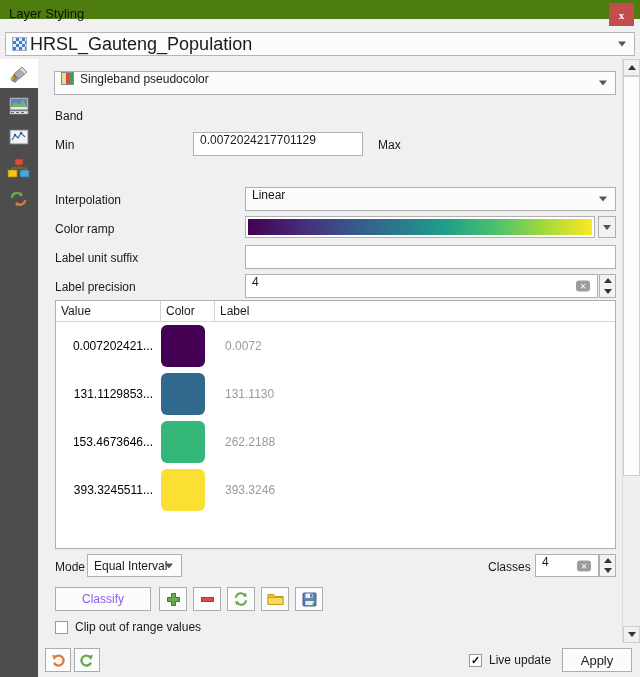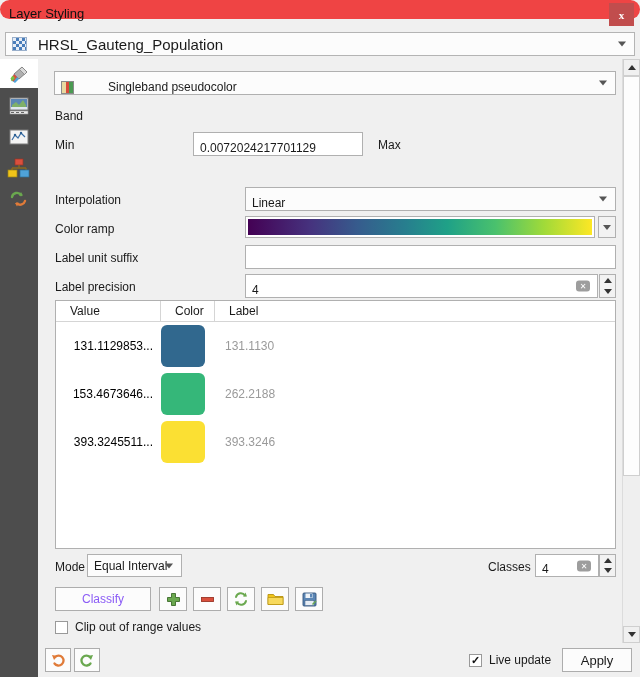--- a/index.html
+++ b/index.html
@@ -10,22 +10,21 @@
     font-size: 12px;
     color: #1a1a1a;
     background: #f0f0f0;
     overflow: hidden;
   }
   .panel { position: relative; width: 640px; height: 677px; background: #f0f0f0; }
 
   
   .titlebar {
     position: absolute; left: 0; top: 0; width: 640px; height: 19px;
-    background: #ef4444;
-    border-radius: 10px;
+    background: #4d7c0f;
   }
   .titlebar .title {
     position: absolute; left: 9px; top: 6px;
     font-size: 13px; color: #111;
   }
   .close-btn {
     position: absolute; right: 6px; top: 3px; width: 25px; height: 23px;
     background: #c14d4d; border: none; cursor: pointer;
     color: #fff; font-size: 11px; font-weight: bold;
     display: flex; align-items: center; justify-content: center;
@@ -41,21 +40,21 @@
   .layer-icon {
     width: 15px; height: 14px; margin-left: 6px; flex: 0 0 auto;
     background-image:
       linear-gradient(45deg, #4a7ebb 25%, transparent 25%, transparent 75%, #4a7ebb 75%),
       linear-gradient(45deg, #4a7ebb 25%, transparent 25%, transparent 75%, #4a7ebb 75%);
     background-size: 6px 6px;
     background-position: 0 0, 3px 3px;
     background-color: #e8eef6;
     border: 1px solid #9ab0cc;
   }
-  .layer-combo .lbl { margin-left: 11px; font-size: 15px; }
+  .layer-combo .lbl { margin-left: 3px; font-size: 18px; }
   .combo-arrow {
     position: absolute; right: 8px; top: 50%; transform: translateY(-50%);
     width: 0; height: 0; border-left: 4px solid transparent;
     border-right: 4px solid transparent; border-top: 5px solid #555;
   }
 
   
   .sidebar-top {
     position: absolute; left: 0; top: 59px; width: 38px; height: 29px;
     background: #ffffff;
@@ -72,21 +71,21 @@
   
   .content {
     position: absolute; left: 38px; top: 59px; width: 602px; height: 584px;
     background: #f0f0f0;
   }
 
   .row-label { position: absolute; font-size: 12px; color: #1a1a1a; }
 
   .ctl {
     position: absolute; background: #ffffff; border: 1px solid #b0b0b0;
-    height: 24px; display: flex; align-items: flex-end; font-size: 12px; gap: 28px;
+    height: 24px; display: flex; align-items: flex-start; font-size: 12px;
   }
   .ctl.combo { background: #fcfcfc; }
   .ctl .txt { margin-left: 6px; }
 
   .render-combo { left: 16px; top: 12px; width: 562px; }
   .render-swatch {
     width: 13px; height: 13px; margin-left: 6px; flex: 0 0 auto;
     background: linear-gradient(90deg, #e8d9a0 0 33%, #d84a3a 33% 66%, #4a9a52 66% 100%);
     border: 1px solid #8a8a8a;
   }
@@ -141,21 +140,21 @@
   .spin-up { width:0;height:0;border-left:4px solid transparent;border-right:4px solid transparent;border-bottom:5px solid #333; }
   .spin-dn { width:0;height:0;border-left:4px solid transparent;border-right:4px solid transparent;border-top:5px solid #333; }
 
   
   .table-wrap {
     position: absolute; left: 17px; top: 241px; width: 561px; height: 249px;
     border: 1px solid #b0b0b0; background: #fff; overflow: hidden;
   }
   .thead { display: flex; height: 21px; border-bottom: 1px solid #d5d5d5; background: #fff; }
   .th {
-    font-size: 12px; padding: 3px 14px; border-right: 1px solid #d5d5d5;
+    font-size: 12px; padding: 3px 5px; border-right: 1px solid #d5d5d5;
     color: #1a1a1a;
   }
   .th.c-value { width: 105px; }
   .th.c-color { width: 54px; }
   .th.c-label { flex: 1; border-right: none; }
   .trow { display: flex; align-items: center; height: 48px; }
   .td-value {
     width: 105px; text-align: right; padding-right: 8px;
     font-size: 12px; color: #000;
   }
@@ -341,20 +340,27 @@
     <div class="spin">
       <span class="spin-up"></span>
       <span class="spin-dn"></span>
     </div>
 
     <div class="table-wrap">
       <div class="thead">
         <div class="th c-value">Value</div>
         <div class="th c-color">Color</div>
         <div class="th c-label">Label</div>
+      </div>
+      <div class="trow">
+        <div class="td-value">0.007202421...</div>
+        <div class="td-color">
+          <span class="swatch" style="background: rgb(68, 1, 84);"></span>
+        </div>
+        <div class="td-label">0.0072</div>
       </div>
       <div class="trow">
         <div class="td-value">131.1129853...</div>
         <div class="td-color">
           <span class="swatch" style="background: rgb(49, 104, 142);"></span>
         </div>
         <div class="td-label">131.1130</div>
       </div>
       <div class="trow">
         <div class="td-value">153.4673646...</div>

